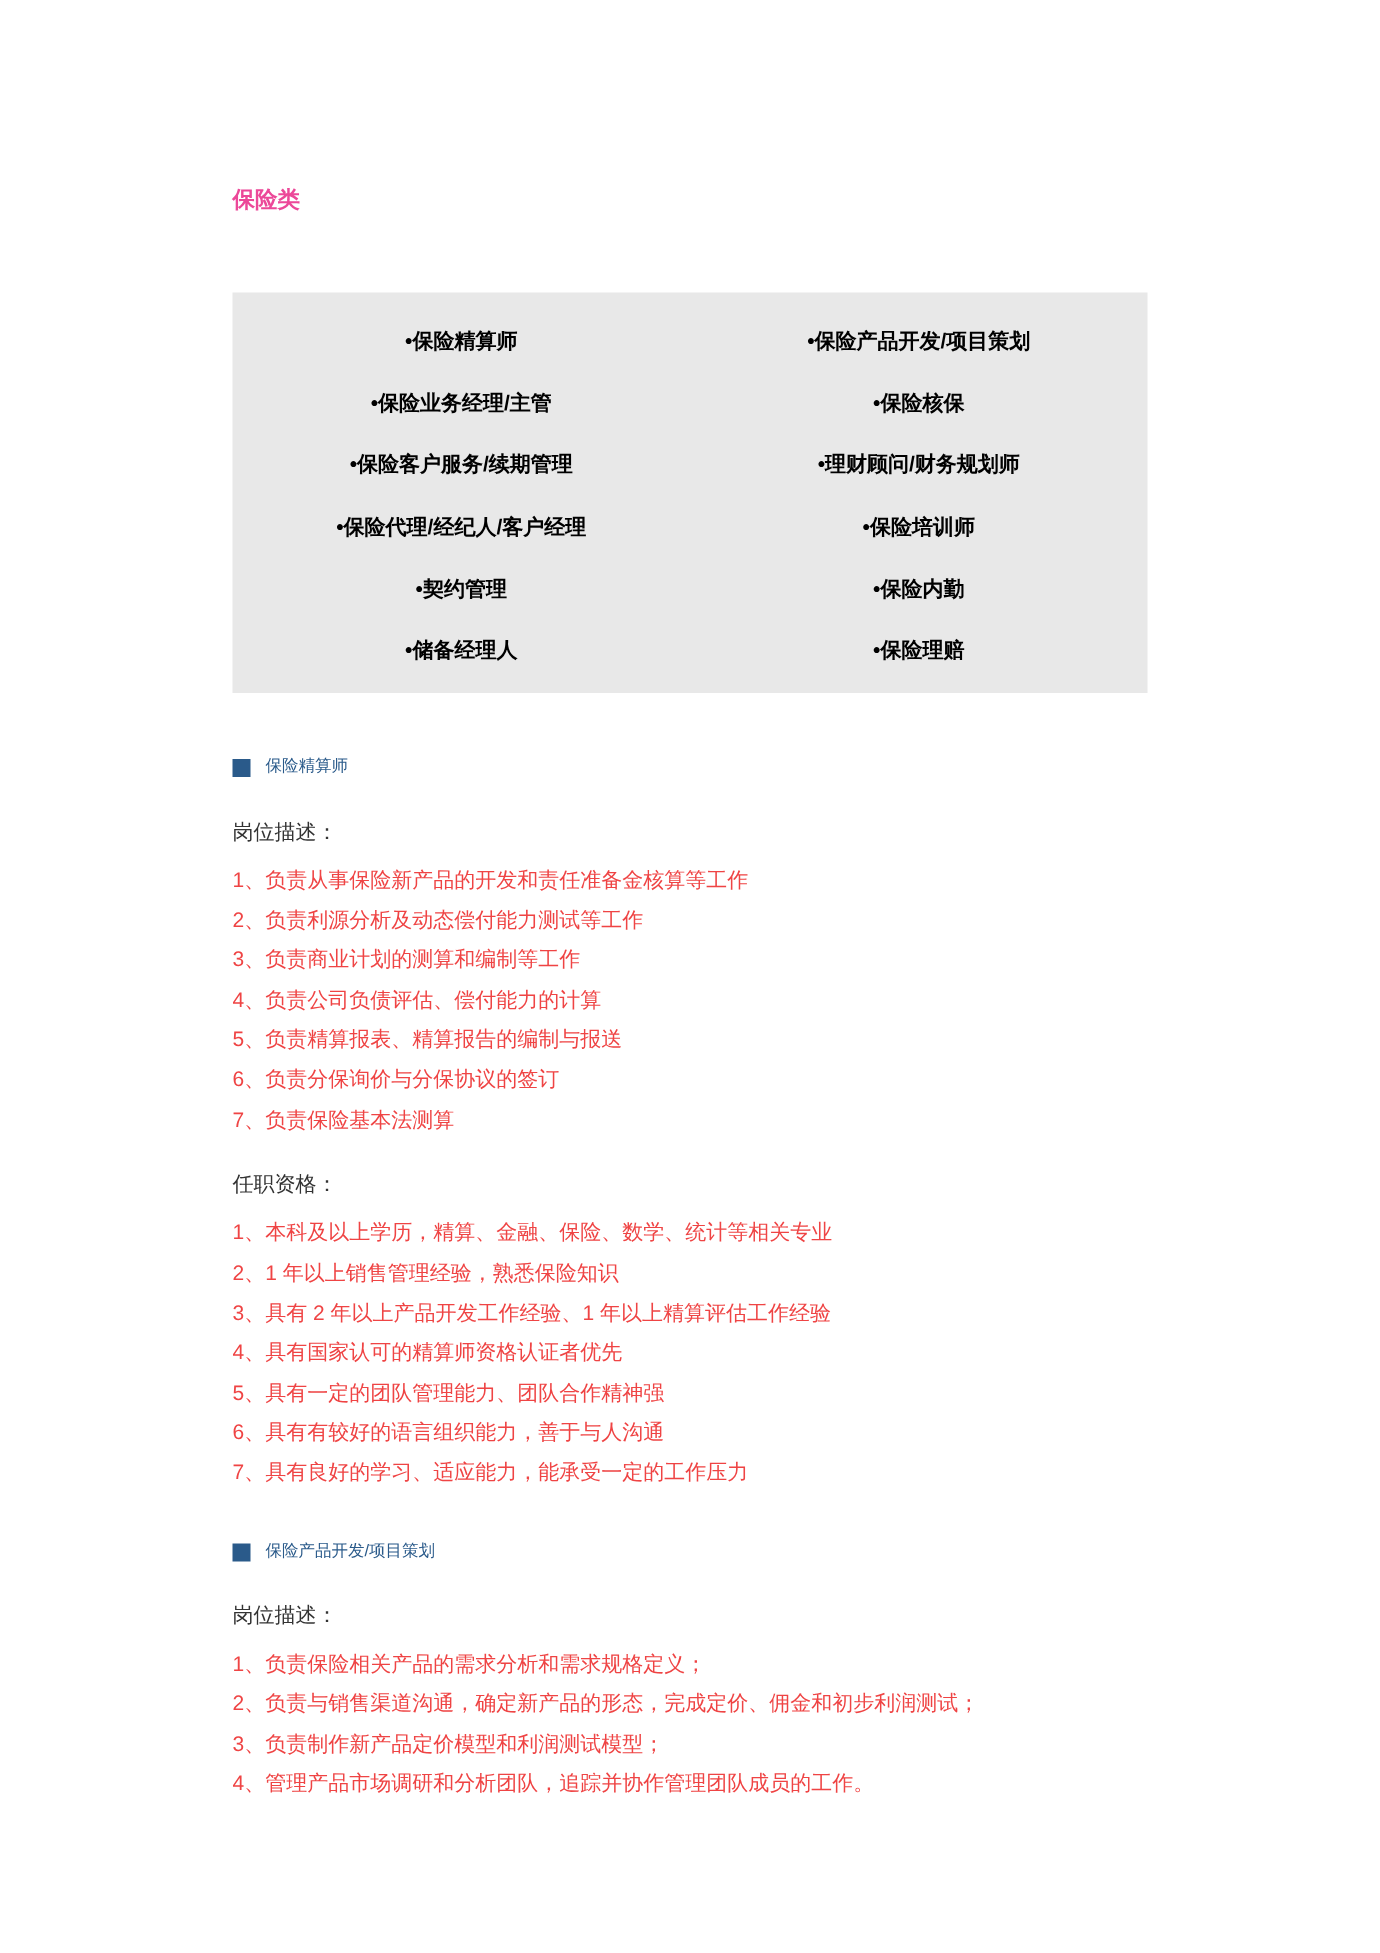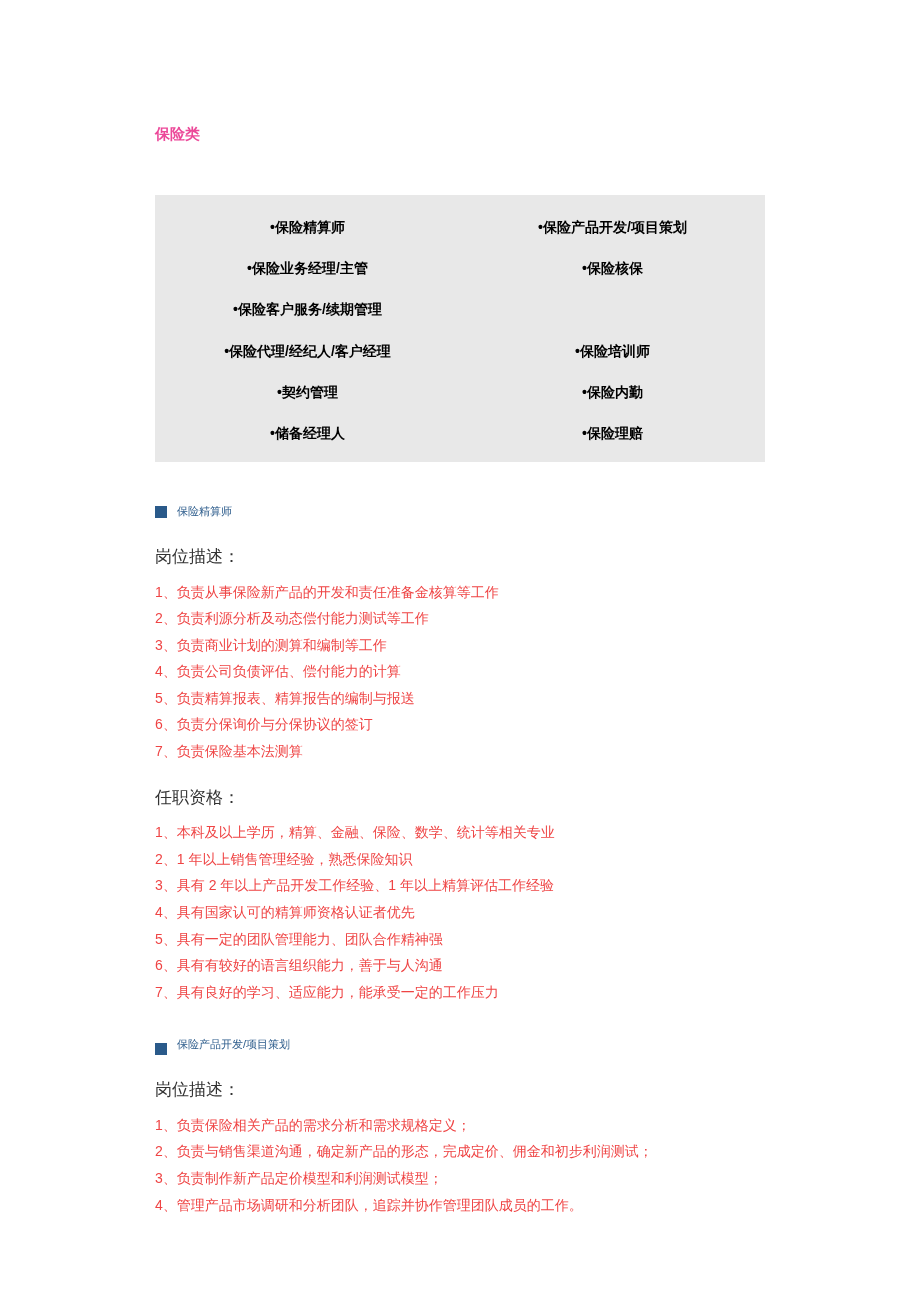--- a/index.html
+++ b/index.html
@@ -56,48 +56,48 @@
     }
     .section-title {
       color: #2a5a8a;
       font-size: 11px;
       font-weight: normal;
     }
     .subsection-label {
       margin-top: 18px;
       margin-bottom: 6px;
       color: #333;
-      font-size: 17px;
+      font-size: 14px;
     }
     .item-line {
       color: #ef4444;
       font-size: 14px;
       line-height: 1.9;
     }
     .section2 {
       margin-top: 30px;
-      align-items: flex-end;
     }
   </style>
 </head>
 <body>
 
 <div class="page-title">保险类</div>
 
 <div class="category-table">
   <div class="category-row">
     <div class="category-cell">•保险精算师</div>
     <div class="category-cell">•保险产品开发/项目策划</div>
   </div>
   <div class="category-row">
     <div class="category-cell">•保险业务经理/主管</div>
     <div class="category-cell">•保险核保</div>
   </div>
   <div class="category-row">
     <div class="category-cell">•保险客户服务/续期管理</div>
+    <div class="category-cell">•理财顾问/财务规划师</div>
   </div>
   <div class="category-row">
     <div class="category-cell">•保险代理/经纪人/客户经理</div>
     <div class="category-cell">•保险培训师</div>
   </div>
   <div class="category-row">
     <div class="category-cell">•契约管理</div>
     <div class="category-cell">•保险内勤</div>
   </div>
   <div class="category-row">

